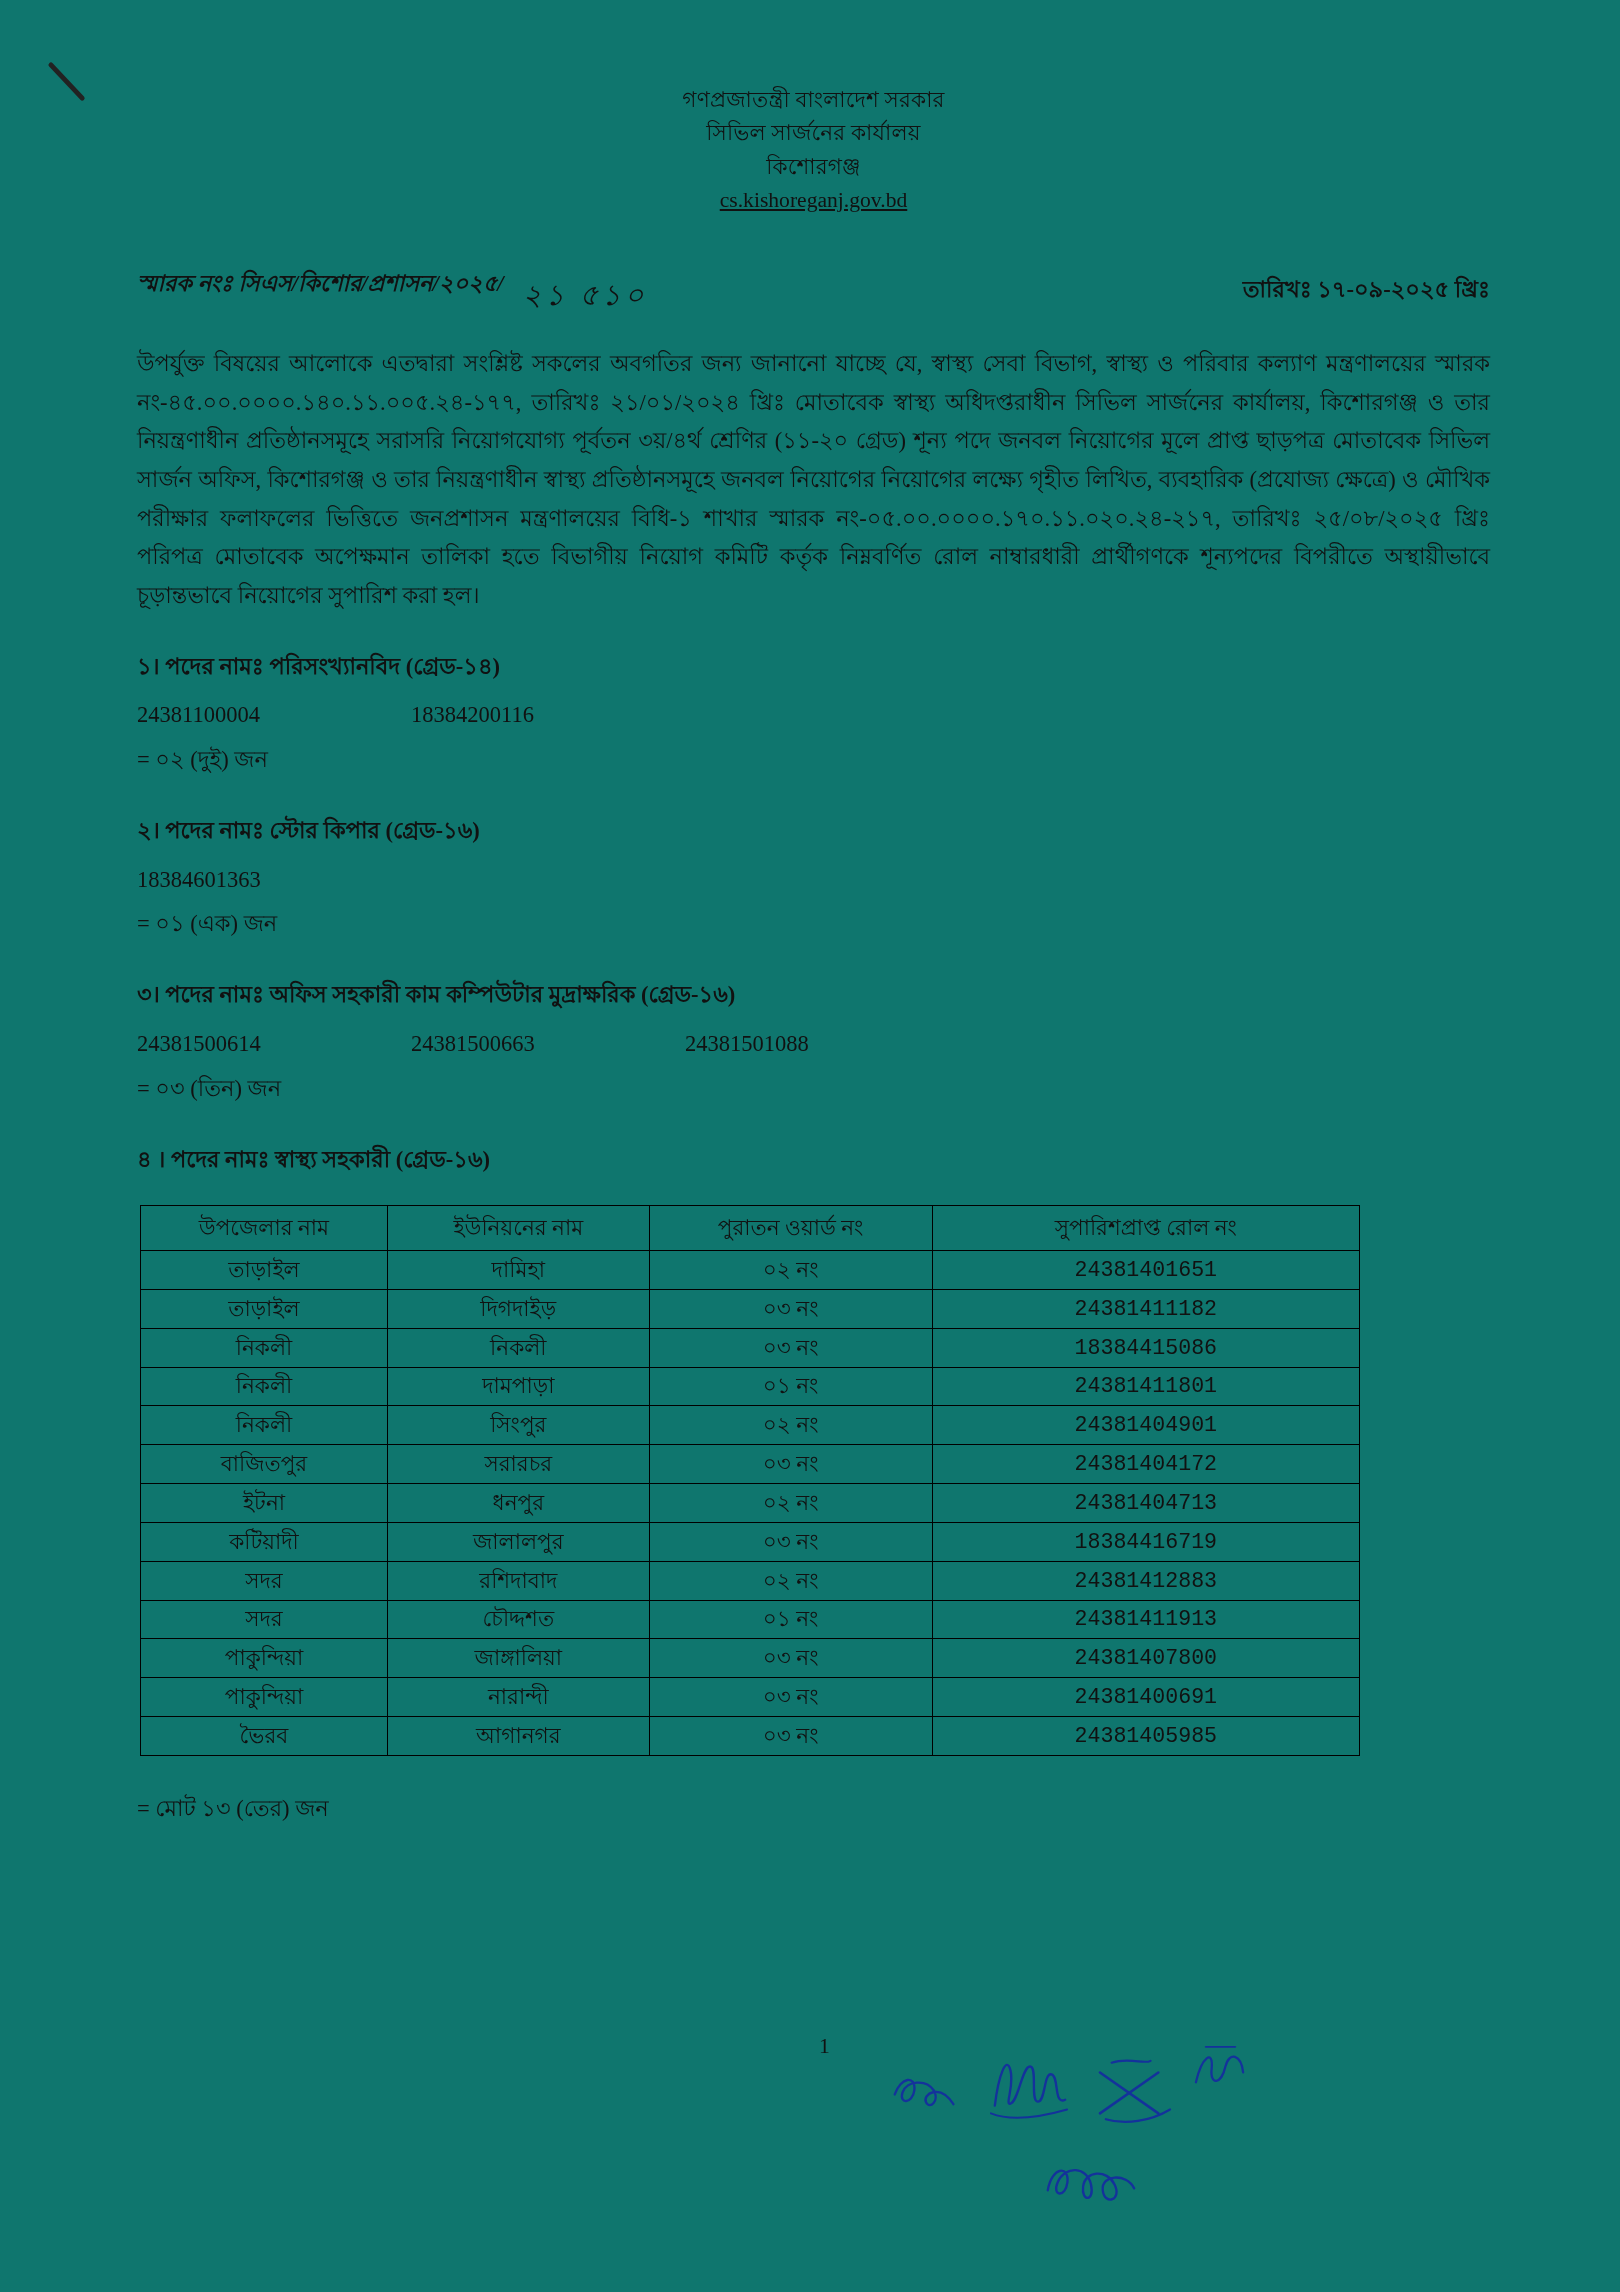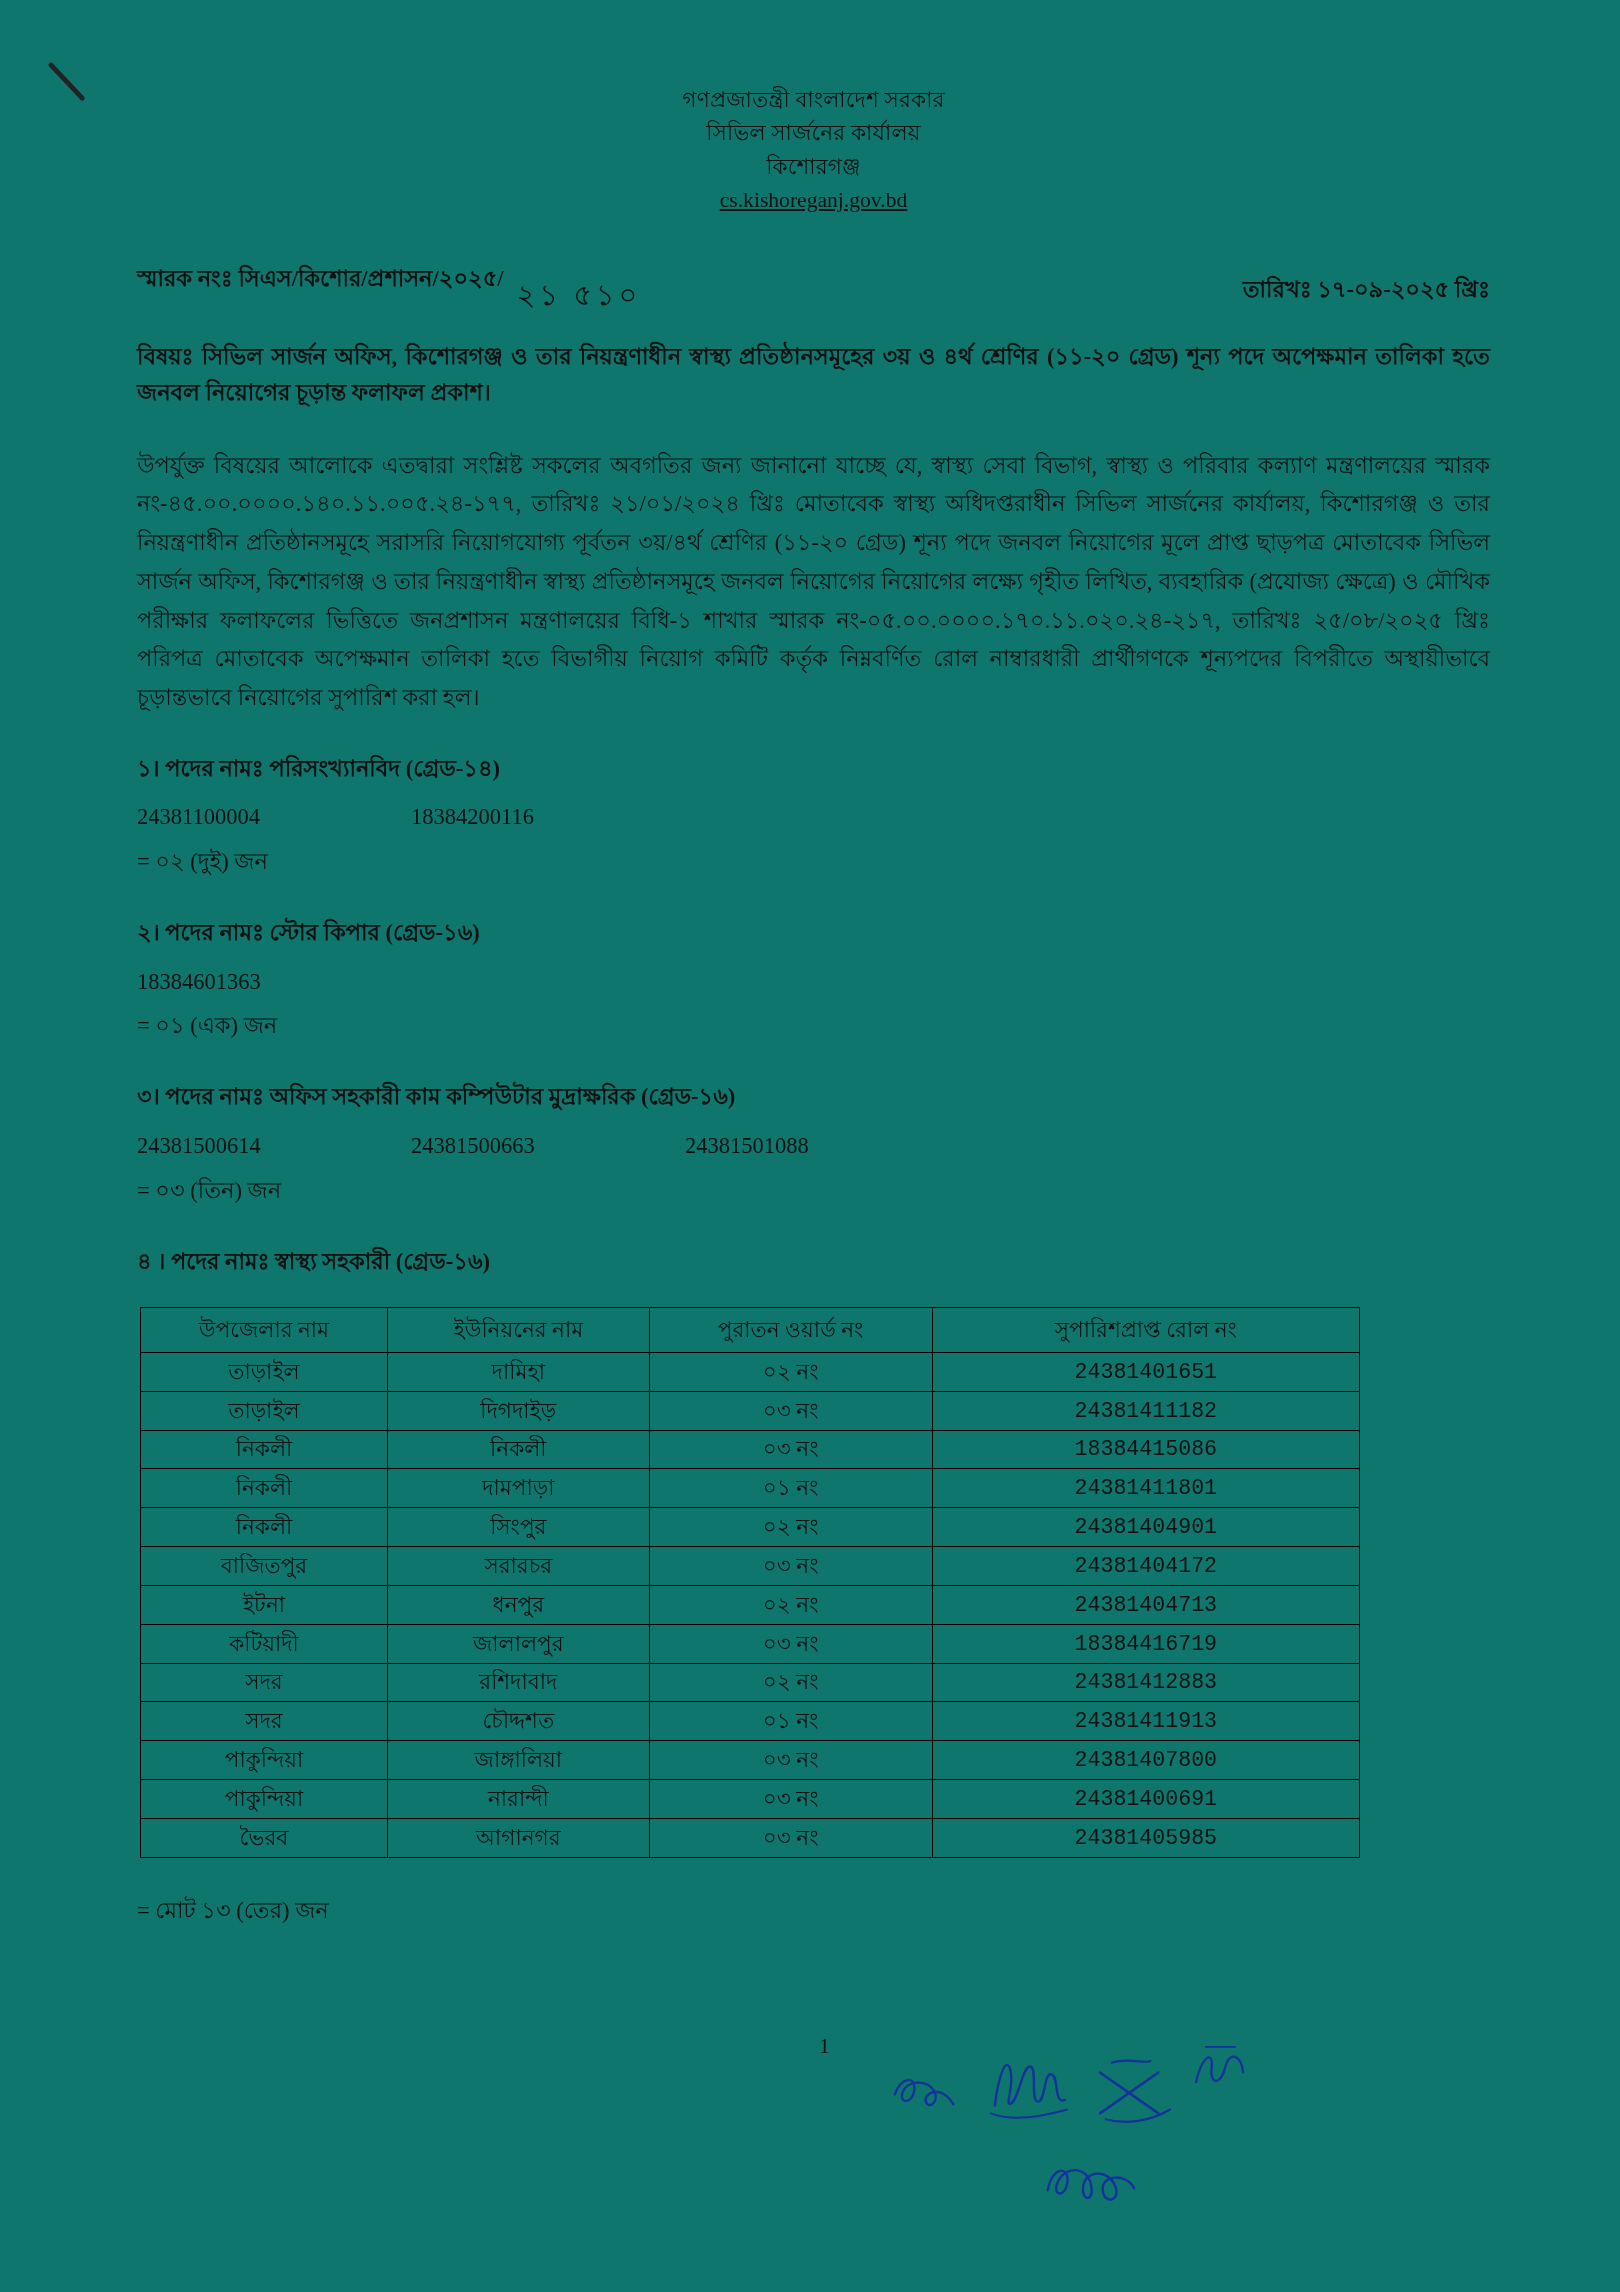--- a/index.html
+++ b/index.html
@@ -54,21 +54,21 @@
   }
 
   .memo-row {
     display: flex;
     justify-content: space-between;
     align-items: flex-end;
     margin-top: 43px;
     font-size: 22.5px;
     font-weight: bold;
   }
-  .memo-left { display: flex; align-items: flex-start; gap: 13px; }
+  .memo-left { display: flex; align-items: center; gap: 19px; font-style: italic; }
   .memo-hand {
     font-family: "Liberation Serif", serif;
     font-size: 29px;
     font-weight: normal;
     letter-spacing: 3.9px;
     position: relative;
     top: 11px;
   }
   .memo-right { font-weight: bold; font-size: 22.5px; text-align: center; }
 
@@ -177,21 +177,20 @@
     </div>
 
     <div class="memo-row">
       <div class="memo-left">
         <span>স্মারক নংঃ সিএস/কিশোর/প্রশাসন/২০২৫/</span>
         <span class="memo-hand">২১ ৫১০</span>
       </div>
       <div class="memo-right">তারিখঃ ১৭-০৯-২০২৫ খ্রিঃ</div>
     </div>
 
-    <div class="subject">বিষয়ঃ সিভিল সার্জন অফিস, কিশোরগঞ্জ ও তার নিয়ন্ত্রণাধীন স্বাস্থ্য প্রতিষ্ঠানসমূহের ৩য় ও ৪র্থ শ্রেণির (১১-২০ গ্রেড) শূন্য পদে অপেক্ষমান তালিকা হতে জনবল নিয়োগের চূড়ান্ত ফলাফল প্রকাশ।</div>
 
     <div class="body-para">উপর্যুক্ত বিষয়ের আলোকে এতদ্বারা সংশ্লিষ্ট সকলের অবগতির জন্য জানানো যাচ্ছে যে, স্বাস্থ্য সেবা বিভাগ, স্বাস্থ্য ও পরিবার কল্যাণ মন্ত্রণালয়ের স্মারক নং-৪৫.০০.০০০০.১৪০.১১.০০৫.২৪-১৭৭, তারিখঃ ২১/০১/২০২৪ খ্রিঃ মোতাবেক স্বাস্থ্য অধিদপ্তরাধীন সিভিল সার্জনের কার্যালয়, কিশোরগঞ্জ ও তার নিয়ন্ত্রণাধীন প্রতিষ্ঠানসমূহে সরাসরি নিয়োগযোগ্য পূর্বতন ৩য়/৪র্থ শ্রেণির (১১-২০ গ্রেড) শূন্য পদে জনবল নিয়োগের মূলে প্রাপ্ত ছাড়পত্র মোতাবেক সিভিল সার্জন অফিস, কিশোরগঞ্জ ও তার নিয়ন্ত্রণাধীন স্বাস্থ্য প্রতিষ্ঠানসমূহে জনবল নিয়োগের নিয়োগের লক্ষ্যে গৃহীত লিখিত, ব্যবহারিক (প্রযোজ্য ক্ষেত্রে) ও মৌখিক পরীক্ষার ফলাফলের ভিত্তিতে জনপ্রশাসন মন্ত্রণালয়ের বিধি-১ শাখার স্মারক নং-০৫.০০.০০০০.১৭০.১১.০২০.২৪-২১৭, তারিখঃ ২৫/০৮/২০২৫ খ্রিঃ পরিপত্র মোতাবেক অপেক্ষমান তালিকা হতে বিভাগীয় নিয়োগ কমিটি কর্তৃক নিম্নবর্ণিত রোল নাম্বারধারী প্রার্থীগণকে শূন্যপদের বিপরীতে অস্থায়ীভাবে চূড়ান্তভাবে নিয়োগের সুপারিশ করা হল।</div>
 
     <div class="post-head">১। পদের নামঃ পরিসংখ্যানবিদ (গ্রেড-১৪)</div>
     <div class="roll-row">
       <span class="roll-c1">24381100004</span>
       <span class="roll-c2">18384200116</span>
     </div>
     <div class="total-line">= ০২ (দুই) জন</div>
 

